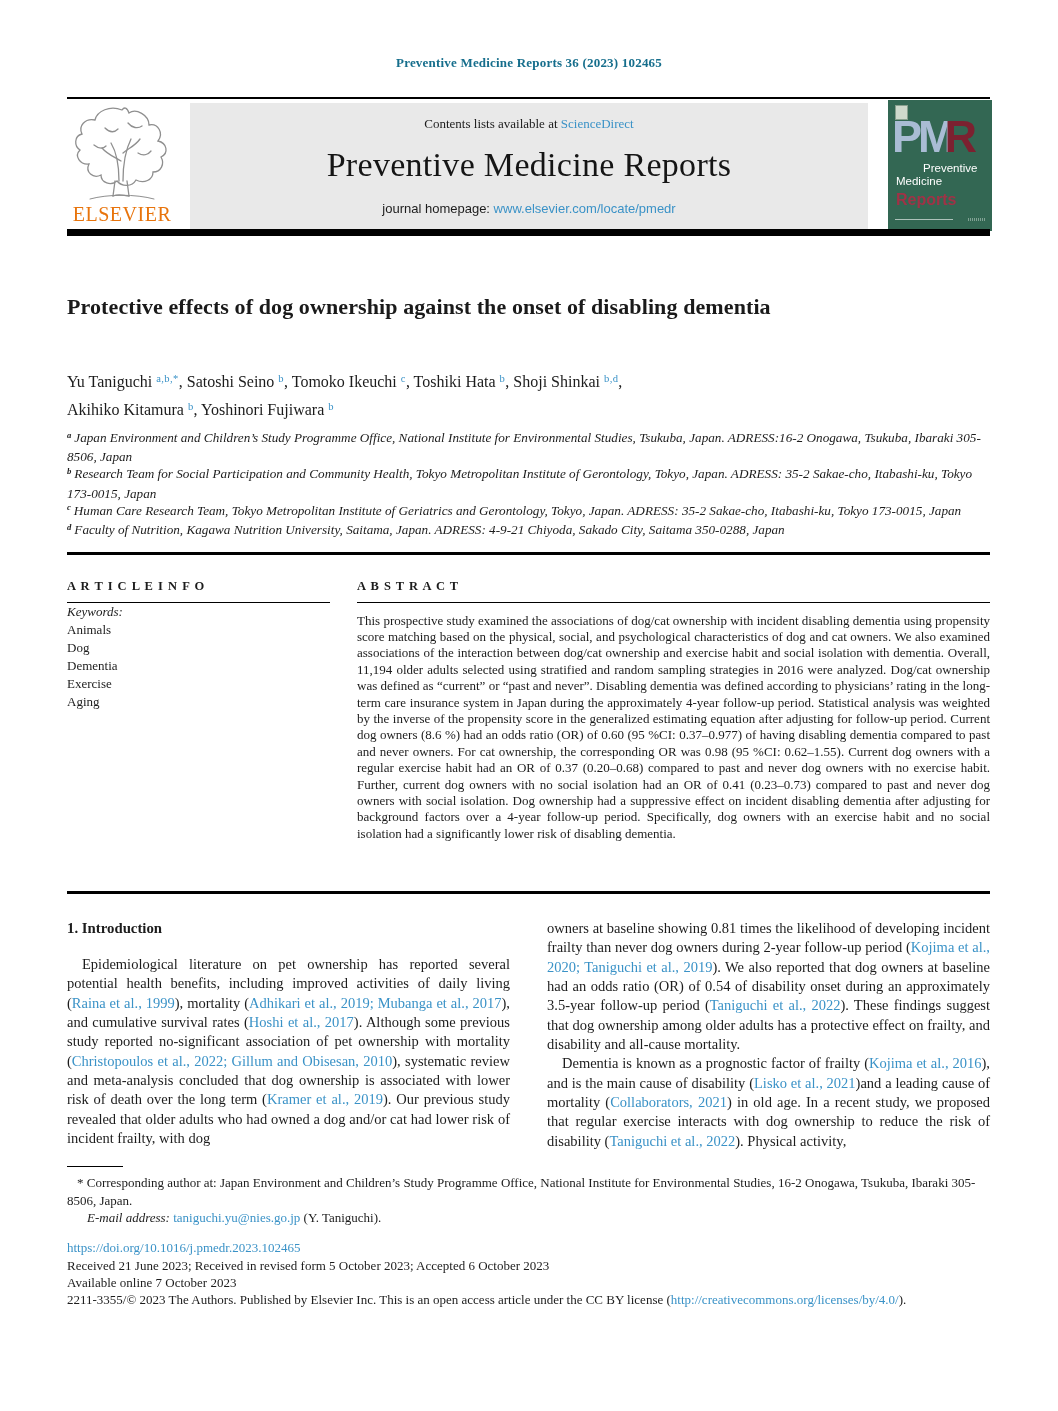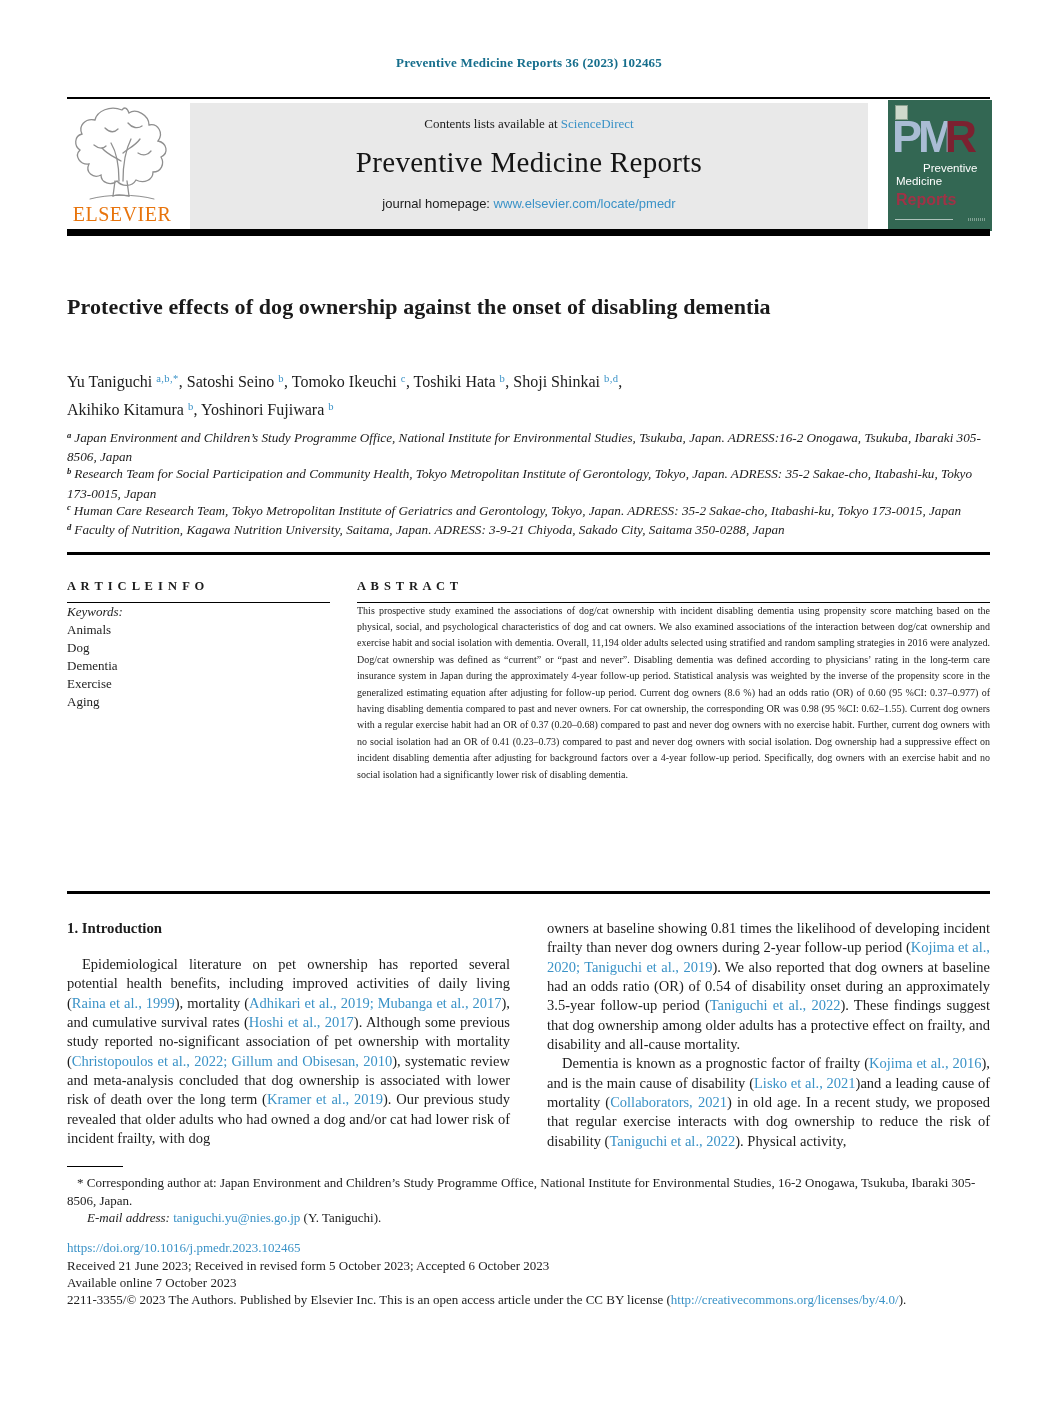--- a/index.html
+++ b/index.html
@@ -20,21 +20,21 @@
   .rule-heavy{top:229px;left:67px;width:923px;height:7px;}
   .rule-1{top:552px;left:67px;width:923px;height:3px;}
   .rule-2{top:891px;left:67px;width:923px;height:3px;}
 
   .elsevier{left:62px;top:103px;width:120px;height:128px;text-align:center;}
   .elsevier svg{display:block;margin:0 auto;}
   .elsevier-word{font-size:20px;color:#e8740c;letter-spacing:0.5px;line-height:1;margin-top:1px;}
 
   .header-box{left:190px;top:103px;width:678px;height:128px;background:#e9e9e9;text-align:center;}
   .contents-line{margin-top:13px;font-size:13px;}
-  .journal-title{margin-top:14px;font-size:29px;letter-spacing:0.3px;color:#151515;}
+  .journal-title{margin-top:14px;font-size:34px;letter-spacing:0.3px;color:#151515;}
   .homepage-line{margin-top:17px;font-size:13px;font-family:"Liberation Sans",sans-serif;}
 
   .pmr{left:888px;top:100px;width:104px;height:131px;background:#336753;overflow:hidden;}
   .pmr-emblem{position:absolute;left:7px;top:5px;width:13px;height:15px;background:#cfd9cc;
               box-shadow:inset 0 0 0 1px #88a08e;}
   .pmr-letters{position:absolute;left:4px;top:14px;font-family:"Liberation Sans",sans-serif;
                font-weight:bold;font-size:45px;line-height:1;letter-spacing:-4px;color:#a9bcd4;}
   .pmr-letters .r{color:#7c2130;margin-left:-7px;}
   .pmr-word{position:absolute;left:8px;color:#ffffff;font-family:"Liberation Sans",sans-serif;
             font-size:11.5px;line-height:1;}
@@ -50,21 +50,21 @@
          line-height:32px;letter-spacing:0.1px;color:#1a1a1a;}
   .authors{left:67px;top:369px;width:860px;font-size:16px;line-height:26px;}
   .affiliations{left:67px;top:429px;width:923px;font-size:13.2px;font-style:italic;line-height:17.2px;}
 
   .info-col{left:67px;top:580px;width:263px;}
   .abs-col{left:357px;top:580px;width:633px;}
   .sec-head{font-size:12.5px;font-weight:bold;letter-spacing:1px;line-height:1;}
   .sec-rule{height:1px;background:#000;margin-top:9px;}
   .kw-label{margin-top:0;font-style:italic;font-size:13px;line-height:18px;}
   .kw{font-size:13px;line-height:18px;}
-  .abs-text{margin-top:0;font-size:10px;line-height:16.4px;text-align:justify;}
+  .abs-text{margin-top:10px;font-size:13px;line-height:16.4px;text-align:justify;}
 
   .col{width:443px;}
   .col-left{left:67px;top:919px;}
   .col-right{left:547px;top:919px;}
   .intro-head{font-size:14.8px;font-weight:bold;margin:0 0 17px 0;line-height:19px;}
   .body-p{margin:0;font-size:14.5px;line-height:19.35px;text-align:justify;}
   .indent{text-indent:15px;}
 
   .foot-rule{top:1166px;left:67px;width:56px;height:1px;background:#000;}
   .footnote{left:67px;top:1174px;width:923px;font-size:13px;line-height:17.5px;}
@@ -125,21 +125,21 @@
   <div class="abs rule rule-heavy"></div>
 
   <h1 class="abs title"><span>Protective effects of dog ownership against the onset of disabling dementia</span><br></h1>
 
   <div class="abs authors"><span>Yu Taniguchi </span><span class="seg-sup seg-link">a,b,*</span><span>, Satoshi Seino </span><span class="seg-sup seg-link">b</span><span>, Tomoko Ikeuchi </span><span class="seg-sup seg-link">c</span><span>, Toshiki Hata </span><span class="seg-sup seg-link">b</span><span>, Shoji Shinkai </span><span class="seg-sup seg-link">b,d</span><span>,</span><br><span>Akihiko Kitamura </span><span class="seg-sup seg-link">b</span><span>, Yoshinori Fujiwara </span><span class="seg-sup seg-link">b</span></div>
 
   <div class="abs affiliations">
     <div class="aff"><span class="seg-sup seg-b">a </span><span>Japan Environment and Children’s Study Programme Office, National Institute for Environmental Studies, Tsukuba, Japan. ADRESS:16-2 Onogawa, Tsukuba, Ibaraki 305-8506, Japan</span></div>
     <div class="aff"><span class="seg-sup seg-b">b </span><span>Research Team for Social Participation and Community Health, Tokyo Metropolitan Institute of Gerontology, Tokyo, Japan. ADRESS: 35-2 Sakae-cho, Itabashi-ku, Tokyo 173-0015, Japan</span></div>
     <div class="aff"><span class="seg-sup seg-b">c </span><span>Human Care Research Team, Tokyo Metropolitan Institute of Geriatrics and Gerontology, Tokyo, Japan. ADRESS: 35-2 Sakae-cho, Itabashi-ku, Tokyo 173-0015, Japan</span></div>
-    <div class="aff"><span class="seg-sup seg-b">d </span><span>Faculty of Nutrition, Kagawa Nutrition University, Saitama, Japan. ADRESS: 3-9-21 Chiyoda, Sakado City, Saitama 350-0288, Japan</span></div>
+    <div class="aff"><span class="seg-sup seg-b">d </span><span>Faculty of Nutrition, Kagawa Nutrition University, Saitama, Japan. ADRESS: 4-9-21 Chiyoda, Sakado City, Saitama 350-0288, Japan</span></div>
   </div>
 
   <div class="abs rule rule-1"></div>
 
   <div class="abs info-col">
     <div class="sec-head">A R T I C L E  I N F O</div>
     <div class="sec-rule"></div>
     <div class="kw-label">Keywords:</div>
     <div class="kw">Animals</div>
     <div class="kw">Dog</div>

